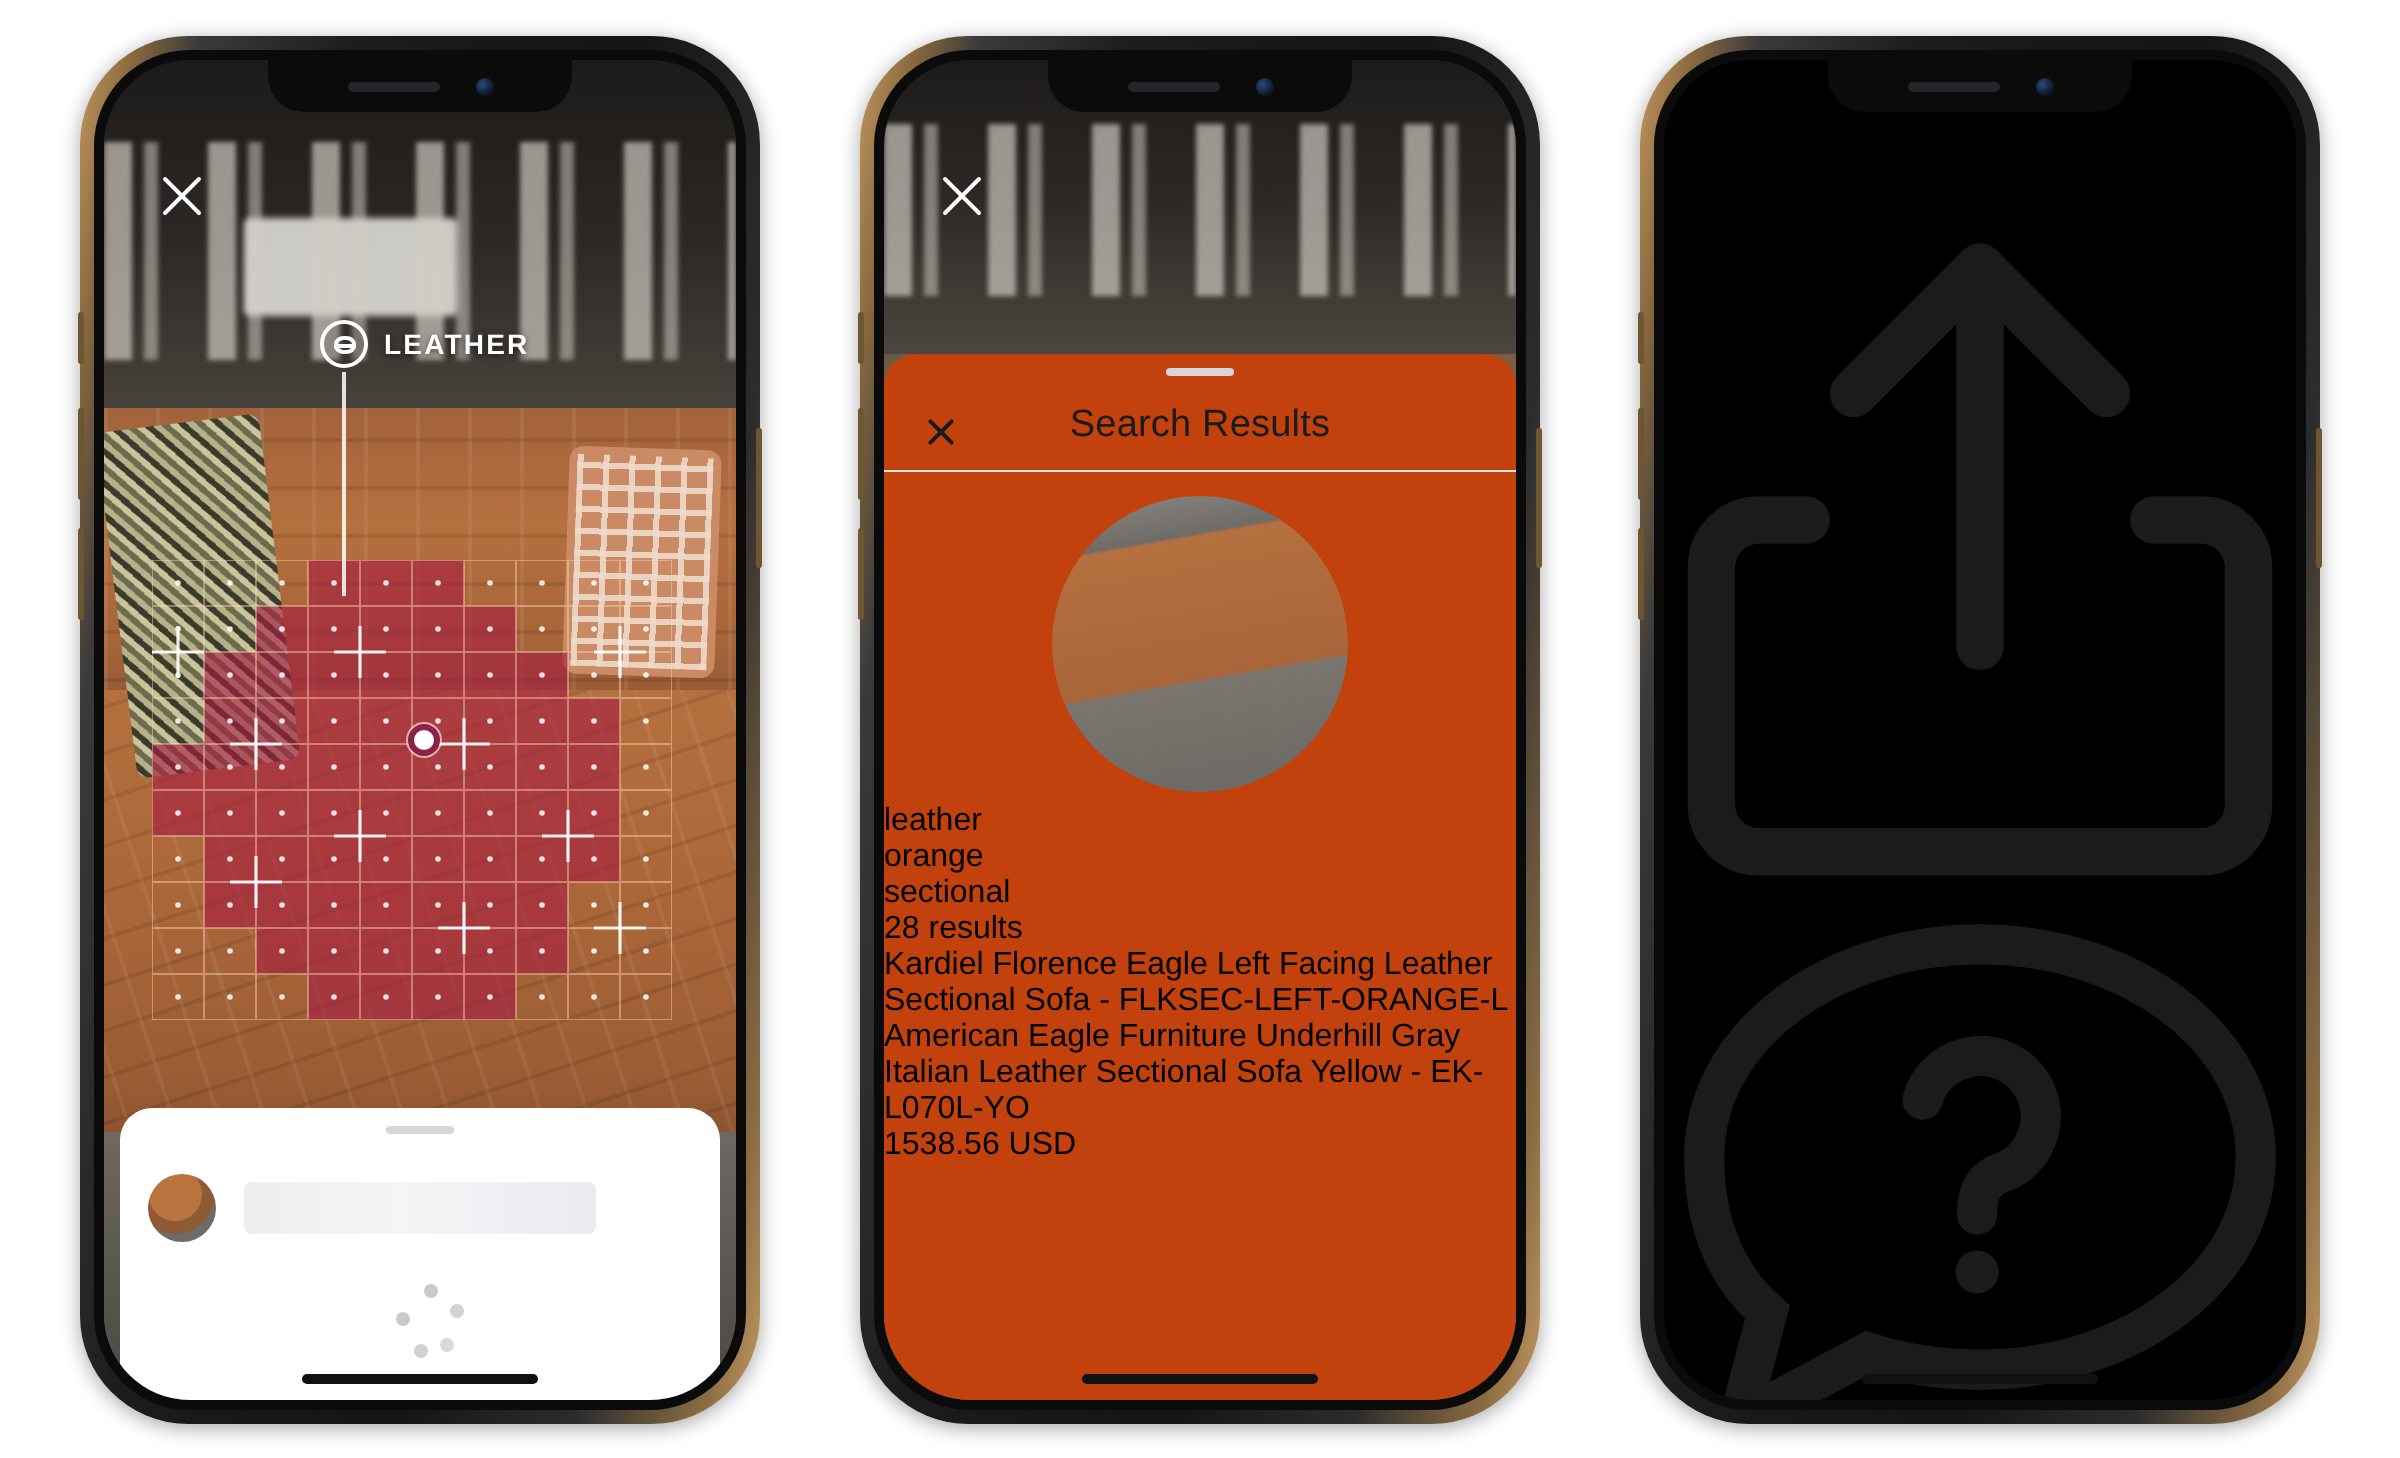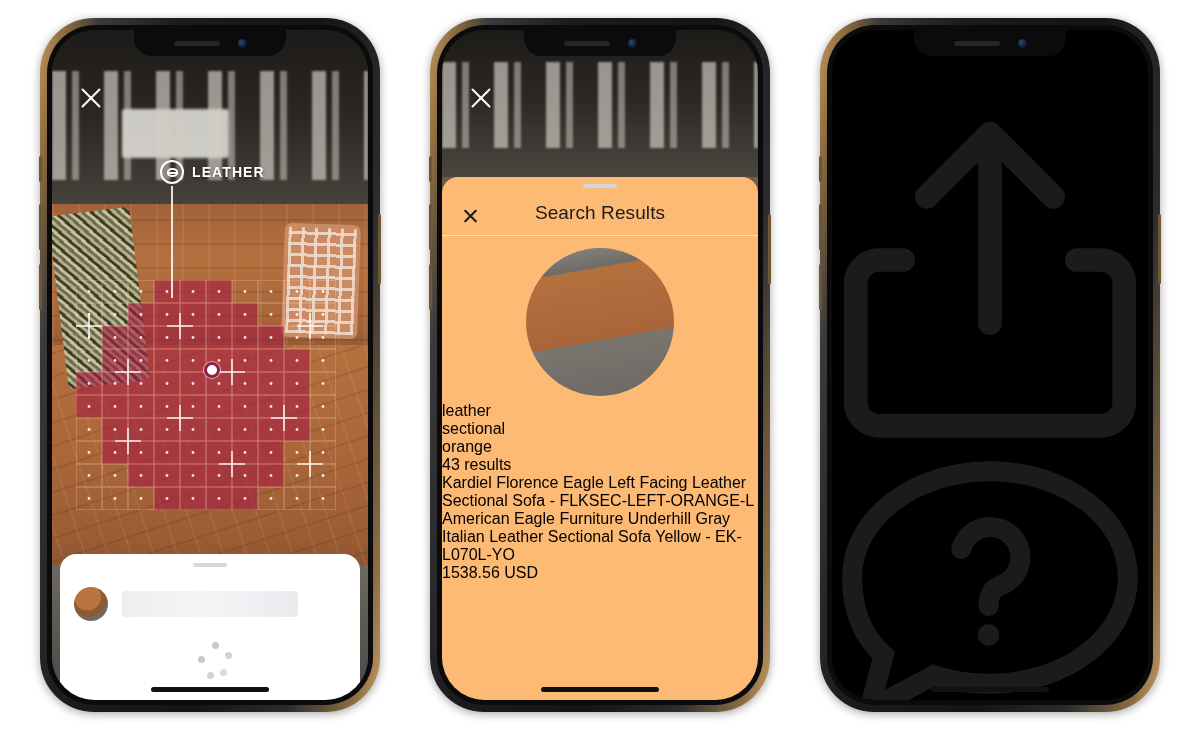--- a/index.html
+++ b/index.html
@@ -176,21 +176,21 @@
   }
   .spinner b:nth-child(1){ left:14px; top:0; }
   .spinner b:nth-child(2){ right:0; top:10px; background:#d2d2d5; }
   .spinner b:nth-child(3){ right:5px; bottom:0; background:#dadadd; }
   .spinner b:nth-child(4){ left:9px; bottom:-3px; background:#d2d2d5; }
   .spinner b:nth-child(5){ left:0; top:14px; background:#c9c9cc; }
 
   
   .p2 .cam-room { height: 22%; }
   .sheet2 {
-    position:absolute; left:0; right:0; bottom:0; top:147px; background:#fdba74;
+    position:absolute; left:0; right:0; bottom:0; top:147px; background:#c2410c;
     border-top-left-radius:16px; border-top-right-radius:16px; z-index:50; overflow:hidden;
   }
   .sheet2-head { position:relative; height:52px; border-bottom:1px solid #e6e6e8; }
   .sheet2-head .grabber{ margin-top:7px; }
   .sheet2-title {
     position:absolute; left:0; right:0; top:18px; text-align:center;
     font-size:19px; color:#1b1b1d; letter-spacing:.1px;
   }
   .sheet2-x { position:absolute; left:20px; top:22px; width:17px; height:17px; color:#1b1b1d; }
   .hero-wrap { display:flex; justify-content:center; padding: 12px 0 6px; }
@@ -332,25 +332,25 @@
               <div class="h-top"></div>
               <div class="h-back"></div>
               <div class="h-knit"></div>
               <div class="h-geo"></div>
               <div class="h-chaise"></div>
             </div>
           </div>
 
           <div class="chips">
             <div class="chip">leather</div>
+            <div class="chip">orange</div>
             <div class="chip">sectional</div>
-            <div class="chip">orange</div>
-          </div>
-
-          <div class="results-count">43 results</div>
+          </div>
+
+          <div class="results-count">28 results</div>
 
           <div class="res-list">
             <div class="res-item">
               <div class="res-thumb">
                 <div class="s-back" style="background:#d4602a"></div>
                 <div class="s-body" style="background:#d4602a"></div>
                 <div class="s-chaise" style="background:#c9551f"></div>
                 <div class="s-leg" style="left:12%"></div>
                   <div class="s-leg" style="left:34%"></div>
                 <div class="s-leg" style="left:60%"></div>

